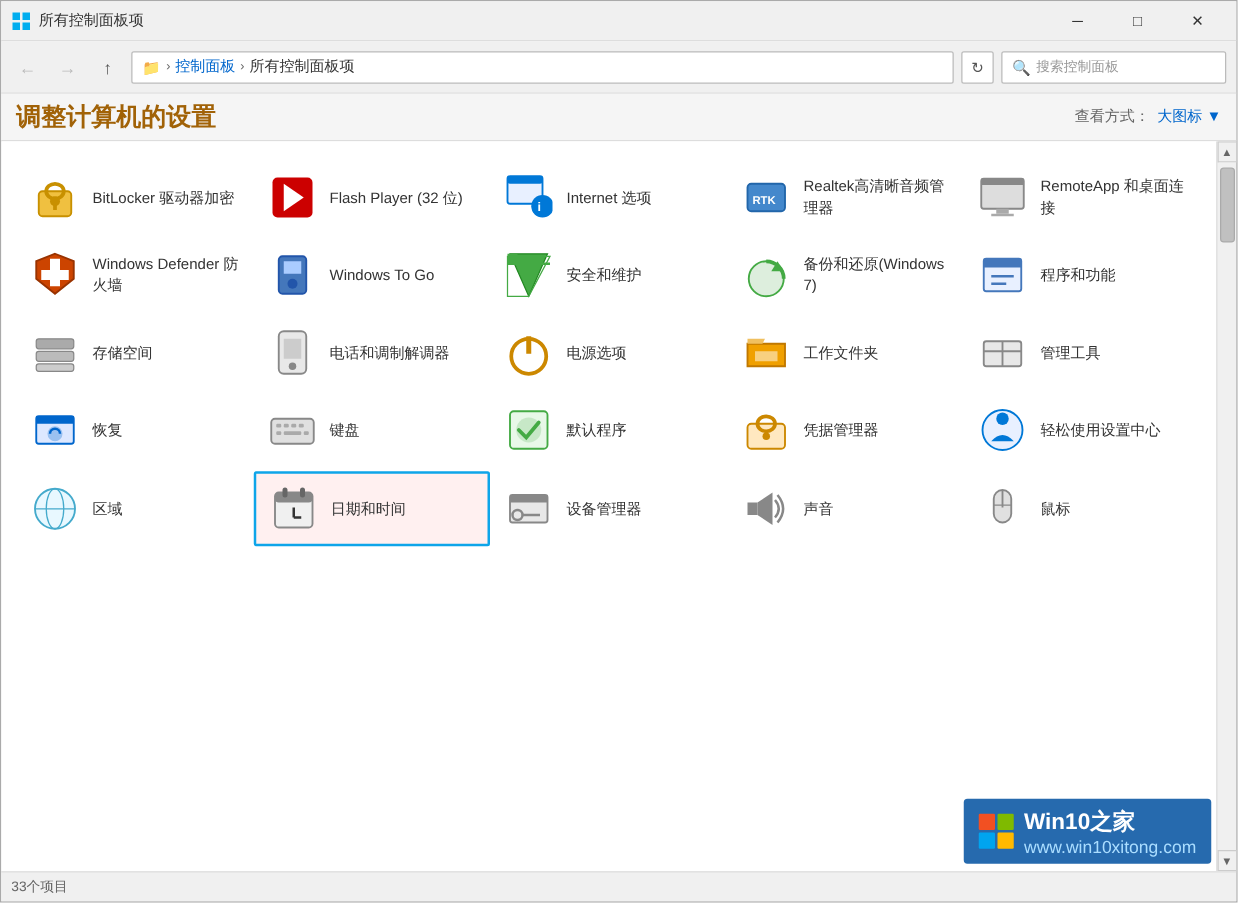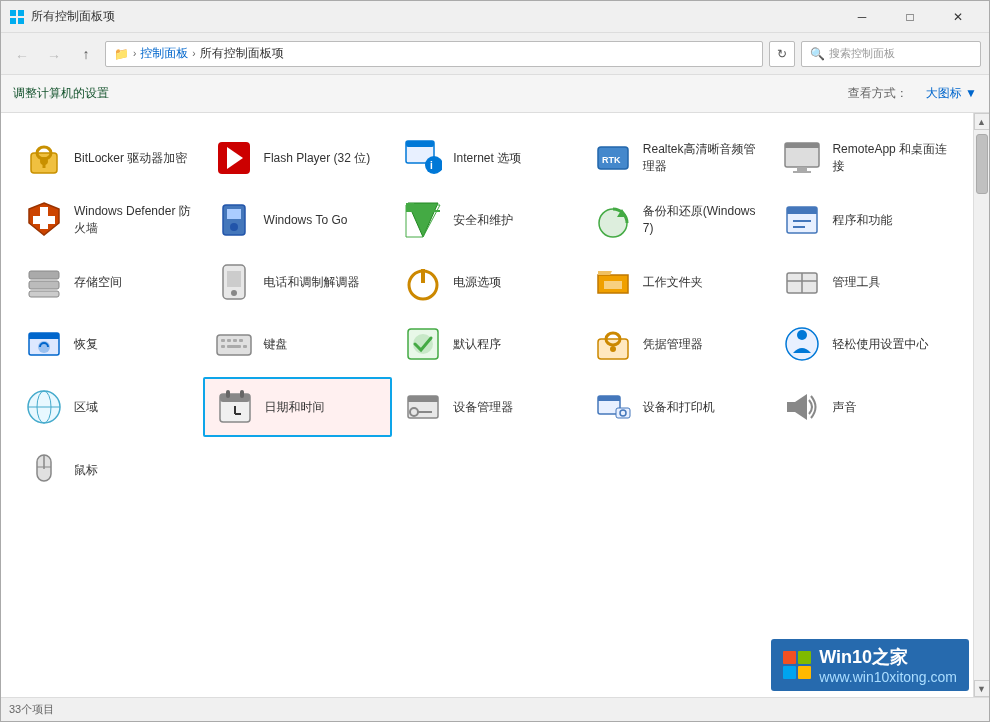--- a/index.html
+++ b/index.html
@@ -150,29 +150,29 @@
       height: 38px;
       background: #f5f5f5;
       border-bottom: 1px solid #ddd;
       display: flex;
       align-items: center;
       padding: 0 12px;
       justify-content: space-between;
     }
 
     .page-title {
-      font-size: 12px;
-      color: #14532d;
-      font-weight: normal;
+      font-size: 20px;
+      color: #a16207;
+      font-weight: bold;
     }
 
     .view-options {
       display: flex;
       align-items: center;
-      gap: 18px;
+      gap: 6px;
       font-size: 12px;
       color: #666;
     }
 
     .view-link {
       color: #0066cc;
       cursor: pointer;
       text-decoration: none;
     }
 
@@ -619,31 +619,20 @@
                 <rect x="4" y="8" width="30" height="6" fill="#888"></rect>
                 <circle cx="10" cy="24" r="4" fill="none" stroke="#888" stroke-width="2"></circle>
                 <line x1="14" y1="24" x2="28" y2="24" stroke="#888" stroke-width="2"></line>
               </svg>
             </div>
             <span class="item-label">设备管理器</span>
           </div>
           <div class="control-item">
             <div class="item-icon">
               <svg width="38" height="38" viewBox="0 0 38 38">
-                <rect x="4" y="8" width="22" height="18" rx="2" fill="#e8f0ff" stroke="#4477bb" stroke-width="1.5"></rect>
-                <rect x="4" y="8" width="22" height="5" fill="#4477bb"></rect>
-                <rect x="22" y="20" width="14" height="10" rx="2" fill="#e8f0ff" stroke="#4477bb" stroke-width="1"></rect>
-                <circle cx="29" cy="25" r="3" fill="none" stroke="#4477bb" stroke-width="1.5"></circle>
-              </svg>
-            </div>
-            <span class="item-label">设备和打印机</span>
-          </div>
-          <div class="control-item">
-            <div class="item-icon">
-              <svg width="38" height="38" viewBox="0 0 38 38">
                 <rect x="4" y="14" width="8" height="10" fill="#888"></rect>
                 <polygon points="12,14 24,6 24,32 12,24" fill="#888"></polygon>
                 <path d="M26 12 Q32 19 26 26" fill="none" stroke="#888" stroke-width="2"></path>
                 <path d="M28 8 Q37 19 28 30" fill="none" stroke="#888" stroke-width="2"></path>
               </svg>
             </div>
             <span class="item-label">声音</span>
           </div>
           <div class="control-item">
             <div class="item-icon">

